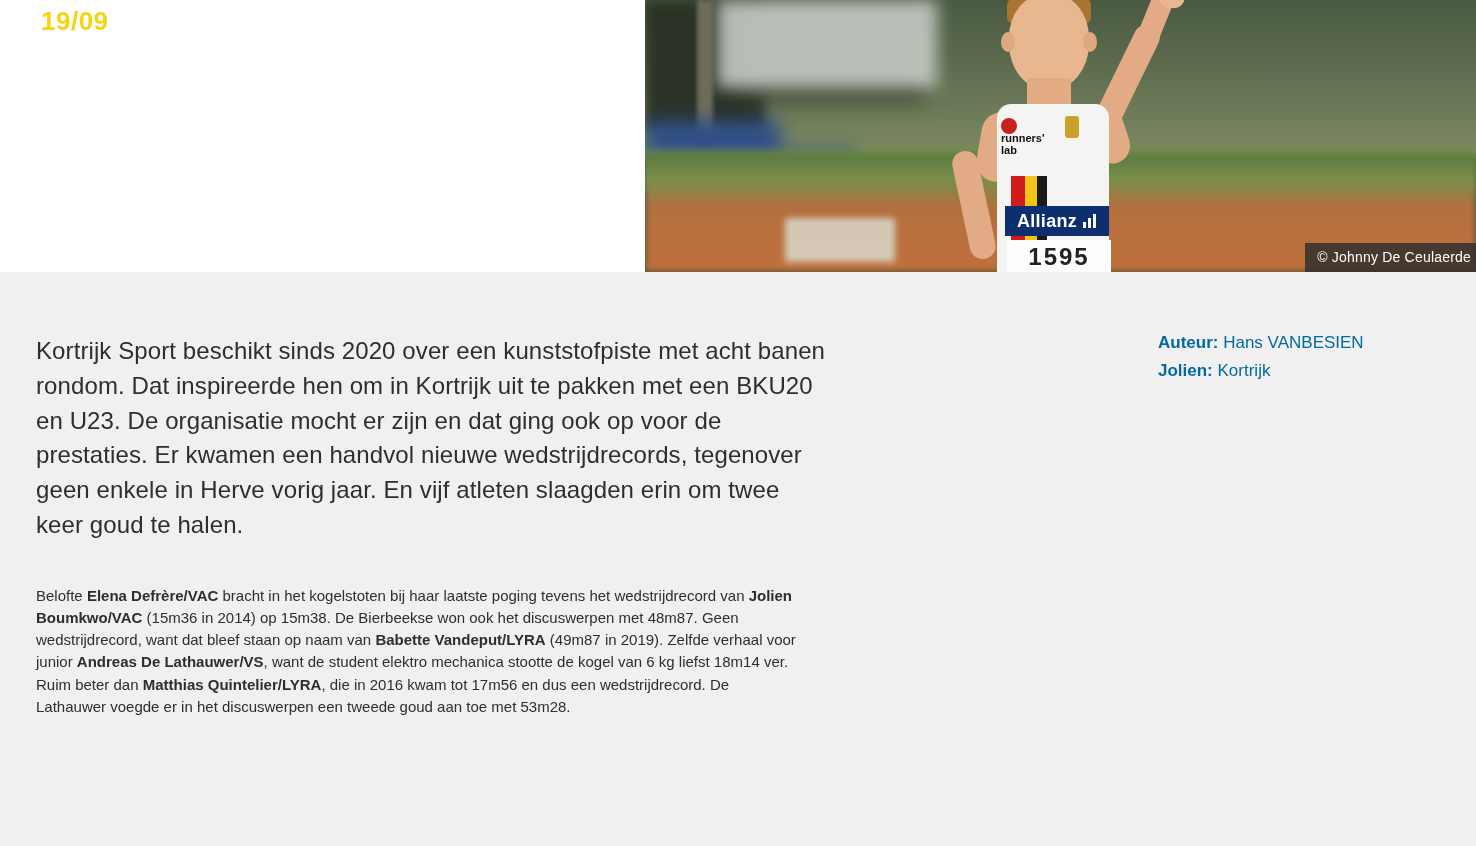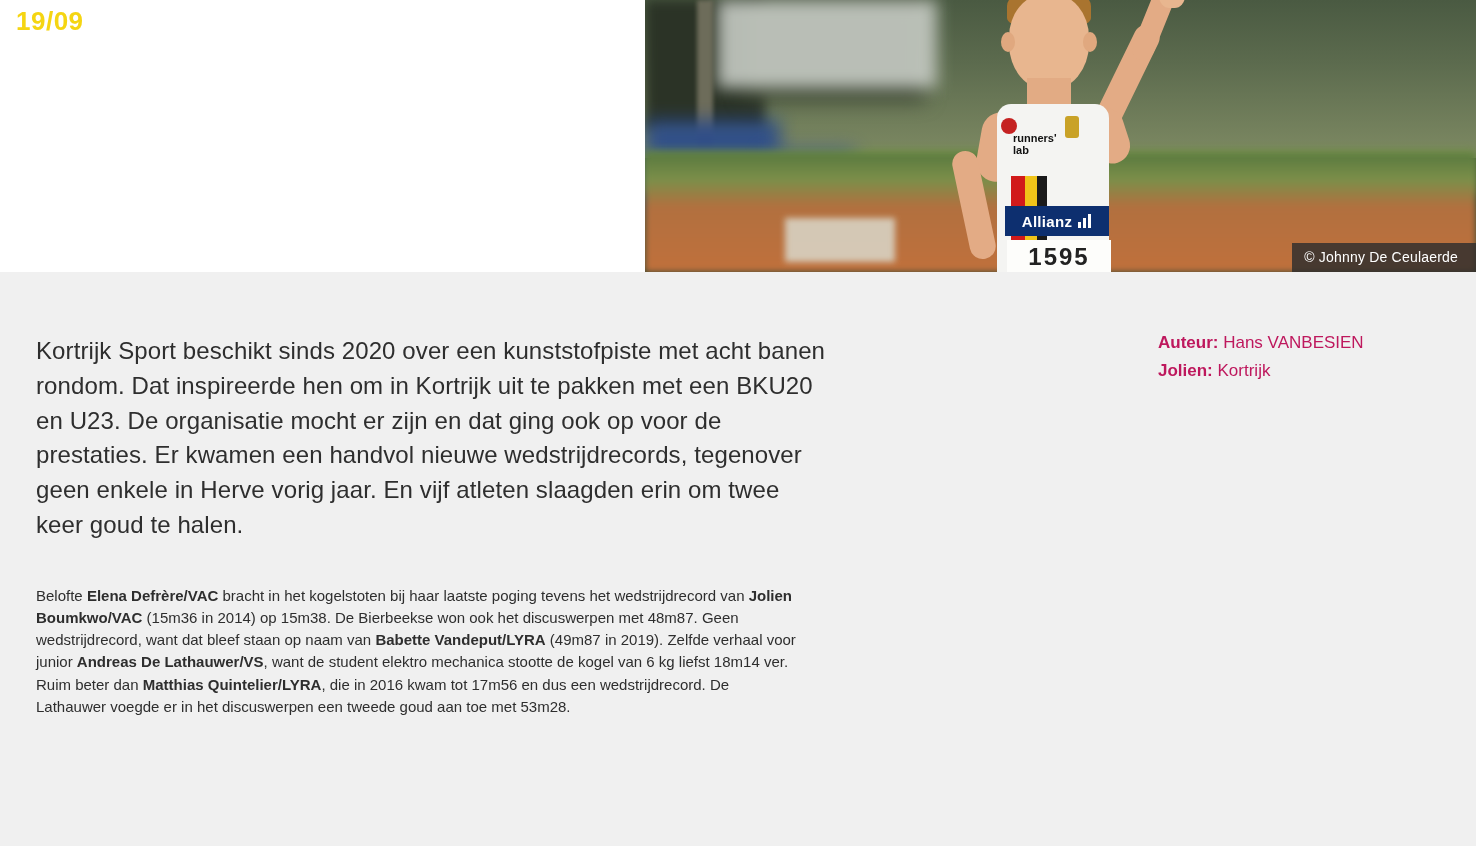--- a/index.html
+++ b/index.html
@@ -25,21 +25,21 @@
     height: 272px;
     background: #ffffff;
     overflow: hidden;
   }
   .hero-text {
     position: absolute;
     left: 0; top: 0;
     width: 646px;
     height: 272px;
     background: #ffffff;
-    padding: 0 30px 0 16px;
+    padding: 0 30px 0 41px;
   }
   .hero-date {
     font-size: 26px;
     font-weight: bold;
     color: #f5d512;
     letter-spacing: 0.5px;
     line-height: 1;
     padding-top: 8px;
   }
   .hero-title {
@@ -144,46 +144,46 @@
   }
   .r-stripeY {
     position: absolute; left: 80px; top: 176px; width: 12px; height: 96px;
     background: #f0c419;
   }
   .r-stripeK {
     position: absolute; left: 92px; top: 176px; width: 10px; height: 96px;
     background: #1a1a1a;
   }
   .r-logo1 {
-    position: absolute; left: 68px; top: 132px; width: 58px; height: 26px;
+    position: absolute; left: 56px; top: 132px; width: 58px; height: 26px;
     color: #111; font-size: 11px; font-weight: bold; line-height: 12px;
     font-family: "Liberation Sans", sans-serif;
   }
   .r-emblem { position:absolute; left:56px; top:118px; width:16px; height:16px; background:#c52222; border-radius:50%; }
   .r-emblem2 { position:absolute; left:120px; top:116px; width:14px; height:22px; background:#c9a227; border-radius:3px; }
   .r-allianz {
     position: absolute; left: 60px; top: 206px; width: 104px; height: 30px;
-    background: #0d2f6f; color: #fff; font-size: 15px; font-weight: bold;
+    background: #0d2f6f; color: #fff; font-size: 18px; font-weight: bold;
     display: flex; align-items: center; justify-content: center; letter-spacing: .3px; text-align: center;
   }
   .r-allianz .bars { display:inline-block; width:14px; height:14px; margin-left:6px; position:relative; }
   .r-allianz .bars i { position:absolute; bottom:0; width:3px; background:#fff; display:block; }
   .r-bib {
     position: absolute; left: 62px; top: 240px; width: 104px; height: 34px;
     background: #fdfdfb; color: #222; font-size: 24px; font-weight: bold;
     display: flex; align-items: center; justify-content: center; letter-spacing: 2px;
     overflow: hidden;
     text-align: right;
   }
   .ph-credit {
     position: absolute; right: 0; bottom: 0;
     background: rgba(45,45,45,0.82);
     color: #ffffff;
     font-size: 14px;
-    padding: 6px 18px 7px 12px;
+    padding: 6px 5px 7px 12px;
     letter-spacing: .2px;
     white-space: nowrap;
   }
 
   
   .content {
     position: relative;
     width: 1476px;
     height: 408px;
     background: #f0f0f0;
@@ -207,21 +207,21 @@
     width: 760px;
   }
   .body-text b { font-weight: bold; }
 
   .meta {
     position: absolute;
     left: 1158px; top: 57px;
     width: 300px;
     font-size: 17px;
     line-height: 1.62;
-    color: #be185d;
+    color: #0369a1;
   }
   .meta b { font-weight: bold; }
 </style>
 </head>
 <body>
 
 <div class="page">
 
   <div class="hero">
 

